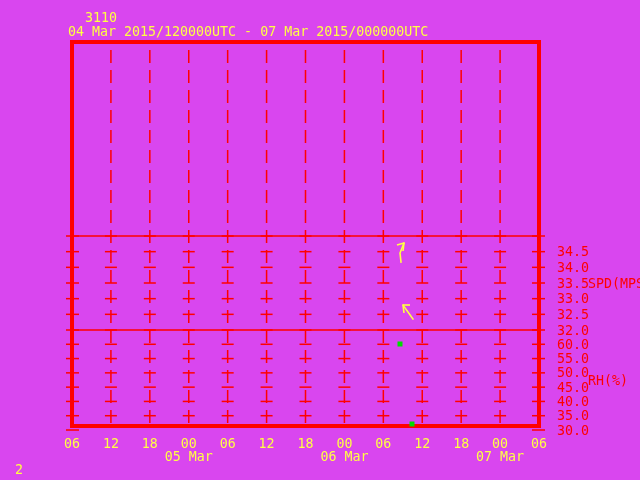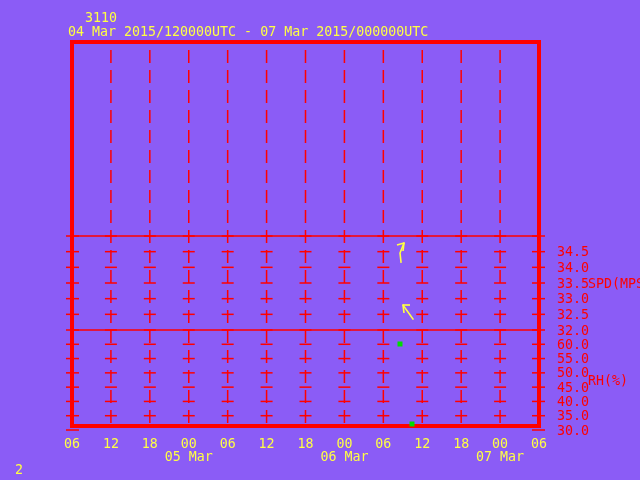--- a/index.html
+++ b/index.html
@@ -1,16 +1,16 @@
 <!DOCTYPE html>
 <html><head>
 <meta charset="utf-8">
 <style>
   html,body{margin:0;padding:0;background:#000;}
-  .screen{position:relative;width:640px;height:480px;background:#8b5cf6;overflow:hidden;
+  .screen{position:relative;width:640px;height:480px;background:#d946ef;overflow:hidden;
           font-family:"DejaVu Sans Mono","Liberation Mono",monospace;}
   .yel{position:absolute;color:#ffff44;font-size:13.3px;line-height:13px;white-space:pre;}
   #plot{position:absolute;left:0;top:0;}
   svg text{font-family:"DejaVu Sans Mono","Liberation Mono",monospace;font-size:13.3px;}
   .station{left:85px;top:11px;}
   .loc{left:270px;top:11px;}
   .period{left:68px;top:25px;}
   .page{left:15px;top:463px;}
 </style>
 </head>

